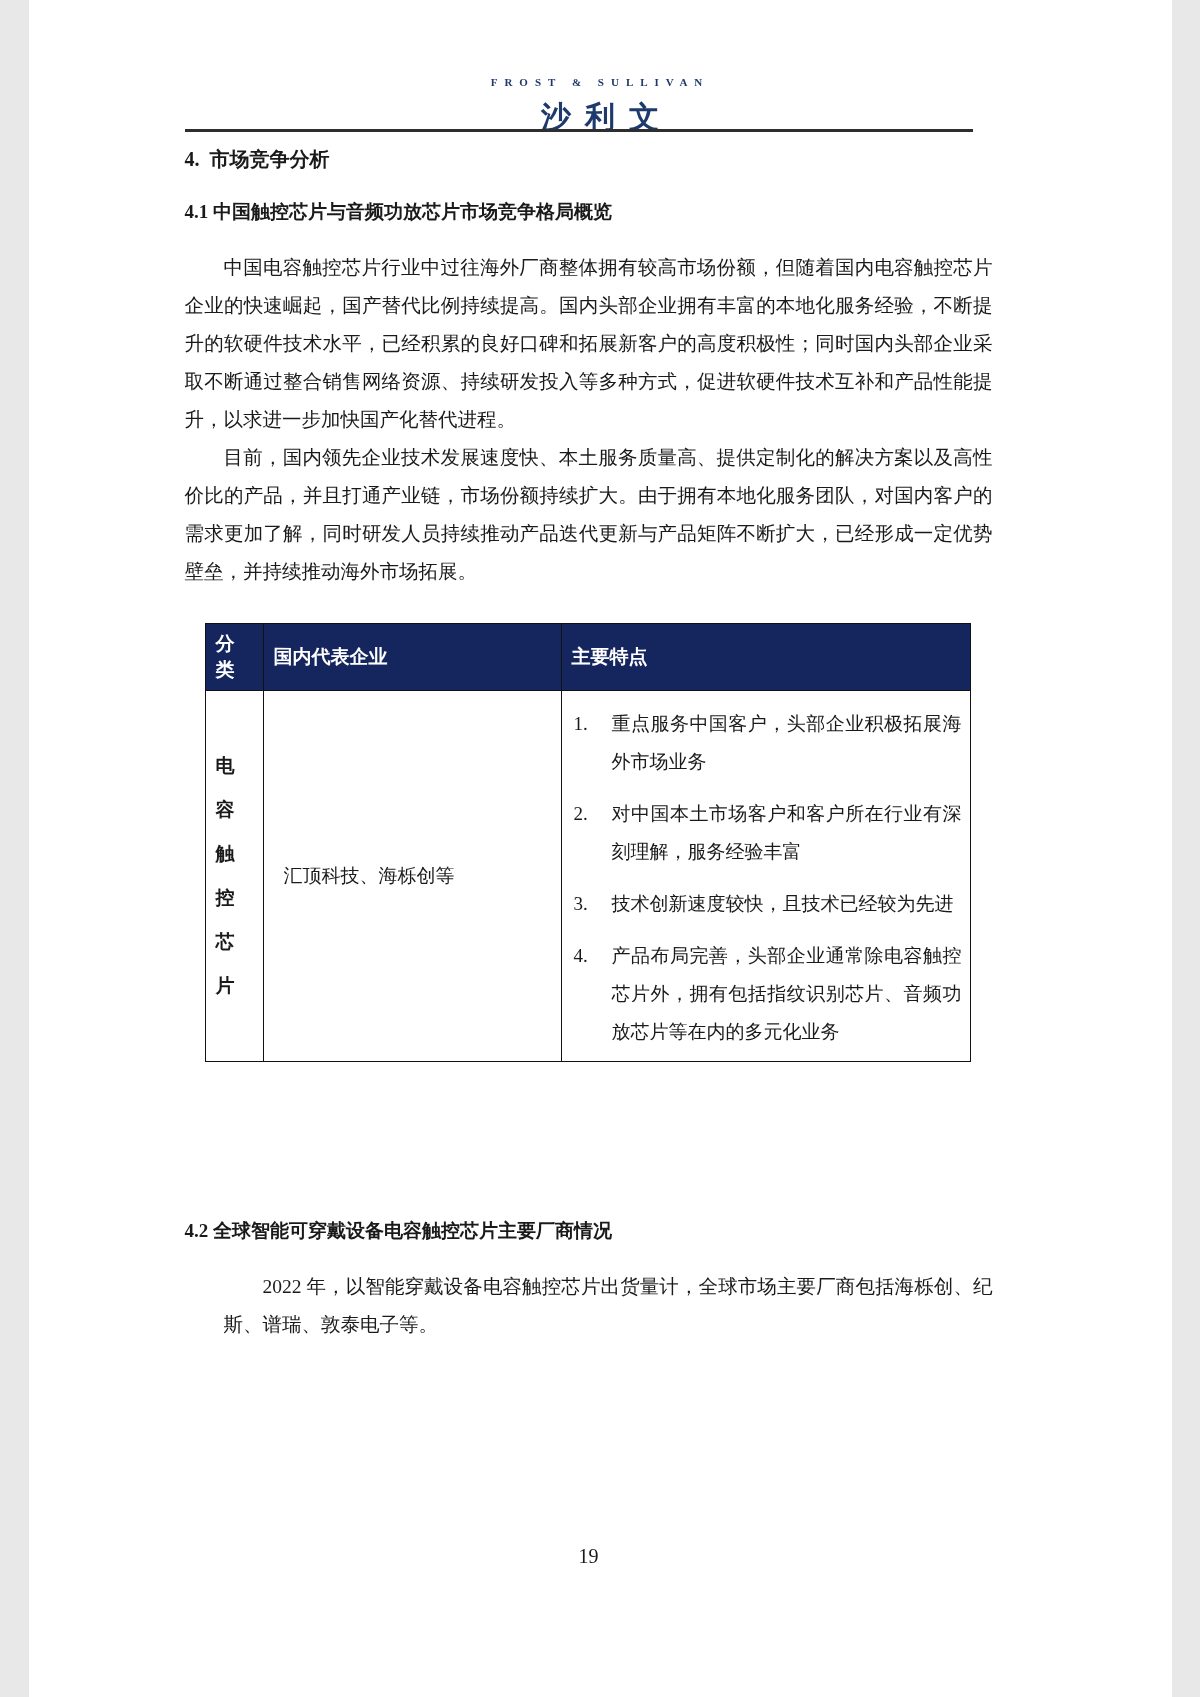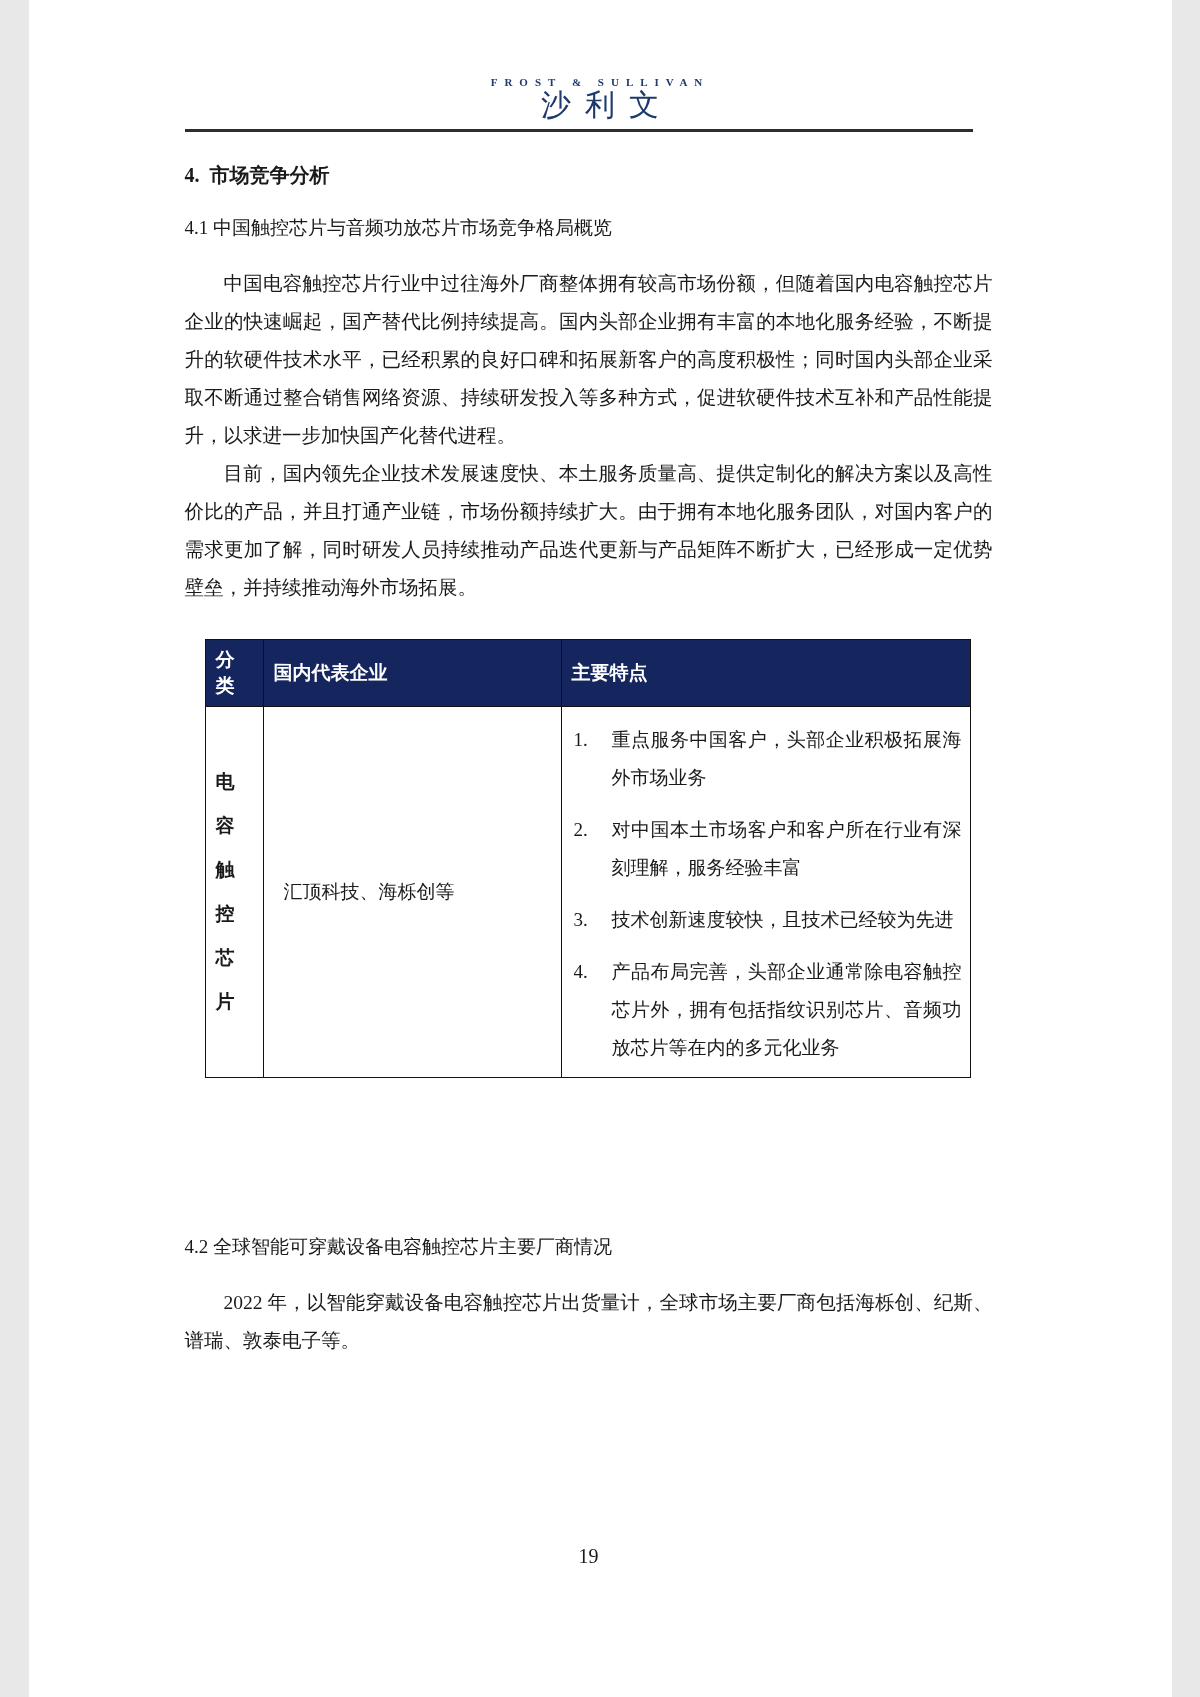--- a/index.html
+++ b/index.html
@@ -22,48 +22,48 @@
     line-height: 1.1;
   }
   .logo-en {
     font-size: 11px;
     letter-spacing: 7px;
     color: #1e3a6d;
     font-weight: bold;
     font-family: "Liberation Serif", "DejaVu Serif", serif;
   }
   .logo-cn {
-    margin-top: 0;
+    margin-top: 12px;
     font-size: 30px;
-    font-weight: normal;
+    font-weight: bold;
     color: #1e3a6d;
     letter-spacing: 14px;
     text-indent: 14px;
   }
   .header-rule {
     position: absolute;
     top: 129px; left: 156px;
     width: 788px; height: 3px;
     background: #2e2e2e;
   }
   
   .content {
     position: absolute;
     top: 146px; left: 156px;
     width: 808px;
   }
   .h-main {
     font-size: 20px;
     font-weight: bold;
-    margin: 16px 0 26px 0;
+    margin: 0 0 26px 0;
     white-space: pre-wrap;
   }
   .h-sub {
     font-size: 19px;
-    font-weight: normal;
+    font-weight: bold;
     margin: 0 0 24px 0;
     white-space: pre-wrap;
   }
   .para {
     font-size: 19.5px;
     line-height: 38px;
     text-align: justify;
     text-indent: 2em;
     margin: 0;
   }
@@ -108,21 +108,21 @@
   .feat-item:last-child { margin-bottom: 0; }
   .feat-num {
     flex: 0 0 38px;
   }
   .feat-text {
     flex: 1;
     text-align: justify;
   }
   .gap-before-42 { height: 156px; }
   .after-table { margin-top: 26px; }
-  .after-h42 { margin-top: 2px; }
+  .after-h42 { margin-top: 2px; margin-left: 39px; }
   
   .page-number {
     position: absolute;
     top: 1545px; left: 0;
     width: 1120px;
     text-align: center;
     font-size: 20px;
     color: #1a1a1a;
   }
 </style>

